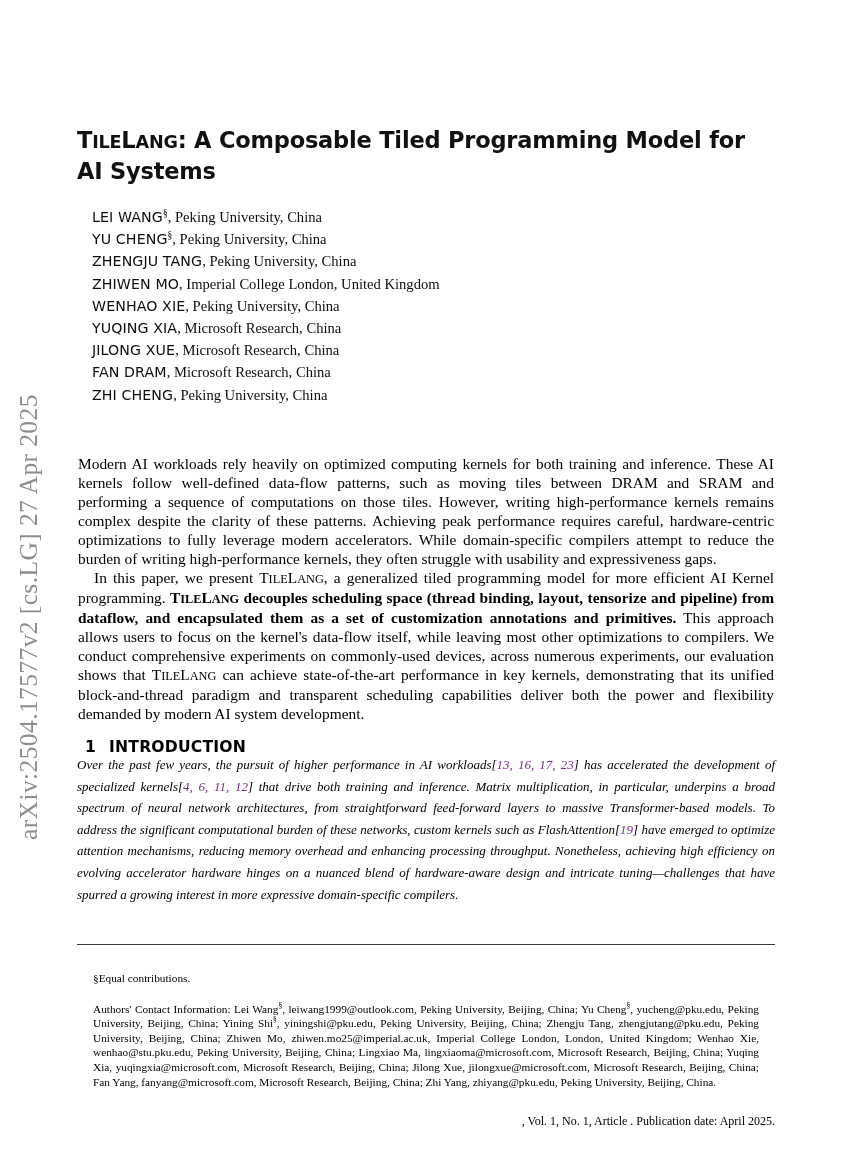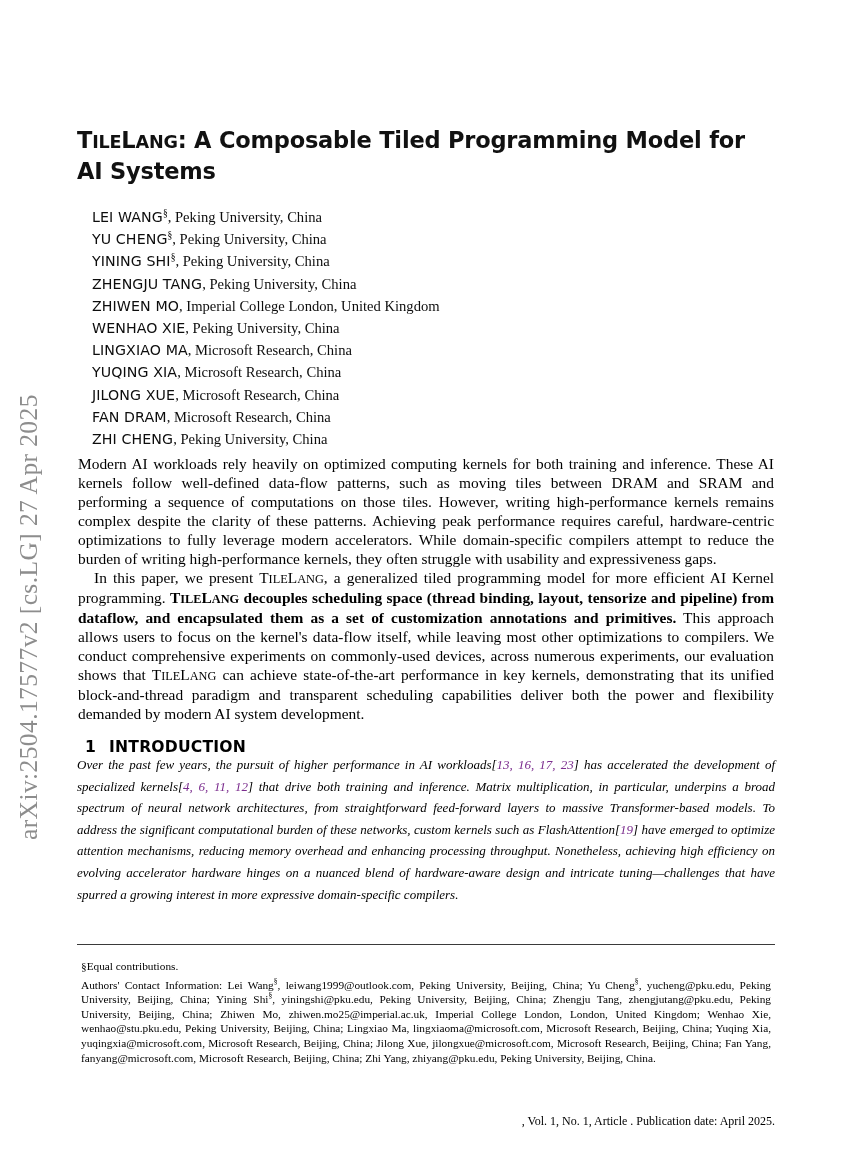--- a/index.html
+++ b/index.html
@@ -152,21 +152,21 @@
     height: 1px;
     background: #3a3a3a;
   }
   #footnote {
     position: absolute;
     top: 947px;
     left: 0;
     width: 698px;
   }
   #footnote p {
-    margin: 4px;
+    margin: 16px;
     font-size: 11.3px;
     line-height: 14.6px;
     text-align: justify;
     text-justify: inter-word;
   }
   #footnote sup {
     font-size: 7.6px;
     vertical-align: super;
     line-height: 0;
   }
@@ -189,25 +189,23 @@
   <div class="stamp-text">arXiv:2504.17577v2  [cs.LG]  27 Apr 2025</div>
 </div>
 
 <div id="page">
 
   <h1 id="paper-title"><span class="sc-large">T</span><span class="sc-small">ILE</span><span class="sc-large">L</span><span class="sc-small">ANG</span><span>: A Composable Tiled Programming Model for AI Systems</span></h1>
 
   <div id="author-list">
     <div class="author-row"><span class="author-name">LEI WANG</span><sup class="dagger">§</sup><span class="author-affil">, Peking University, China</span></div>
     <div class="author-row"><span class="author-name">YU CHENG</span><sup class="dagger">§</sup><span class="author-affil">, Peking University, China</span></div>
-    <div class="author-row"><span class="author-name">YINING SHI</span><sup class="dagger">§</sup><span class="author-affil">, Peking University, China</span></div>
     <div class="author-row"><span class="author-name">ZHENGJU TANG</span><sup class="dagger"></sup><span class="author-affil">, Peking University, China</span></div>
     <div class="author-row"><span class="author-name">ZHIWEN MO</span><sup class="dagger"></sup><span class="author-affil">, Imperial College London, United Kingdom</span></div>
     <div class="author-row"><span class="author-name">WENHAO XIE</span><sup class="dagger"></sup><span class="author-affil">, Peking University, China</span></div>
-    <div class="author-row"><span class="author-name">LINGXIAO MA</span><sup class="dagger"></sup><span class="author-affil">, Microsoft Research, China</span></div>
     <div class="author-row"><span class="author-name">YUQING XIA</span><sup class="dagger"></sup><span class="author-affil">, Microsoft Research, China</span></div>
     <div class="author-row"><span class="author-name">JILONG XUE</span><sup class="dagger"></sup><span class="author-affil">, Microsoft Research, China</span></div>
     <div class="author-row"><span class="author-name">FAN DRAM</span><sup class="dagger"></sup><span class="author-affil">, Microsoft Research, China</span></div>
     <div class="author-row"><span class="author-name">ZHI CHENG</span><sup class="dagger"></sup><span class="author-affil">, Peking University, China</span></div>
   </div>
 
   <div id="abstract">
     <p>Modern AI workloads rely heavily on optimized computing kernels for both training and inference. These AI kernels follow well-defined data-flow patterns, such as moving tiles between DRAM and SRAM and performing a sequence of computations on those tiles. However, writing high-performance kernels remains complex despite the clarity of these patterns. Achieving peak performance requires careful, hardware-centric optimizations to fully leverage modern accelerators. While domain-specific compilers attempt to reduce the burden of writing high-performance kernels, they often struggle with usability and expressiveness gaps.</p>
     <p class="indented"><span>In this paper, we present </span><span class="smallcaps-inline"><span class="c1">T</span><span class="c2">ILE</span><span class="c1">L</span><span class="c2">ANG</span></span><span>, a generalized tiled programming model for more efficient AI Kernel programming. </span><span class="bold-claim"><span class="smallcaps-inline"><span class="c1">T</span><span class="c2">ILE</span><span class="c1">L</span><span class="c2">ANG</span></span><span> decouples scheduling space (thread binding, layout, tensorize and pipeline) from dataflow, and encapsulated them as a set of customization annotations and primitives.</span></span><span> This approach allows users to focus on the kernel's data-flow itself, while leaving most other optimizations to compilers. We conduct comprehensive experiments on commonly-used devices, across numerous experiments, our evaluation shows that </span><span class="smallcaps-inline"><span class="c1">T</span><span class="c2">ILE</span><span class="c1">L</span><span class="c2">ANG</span></span><span> can achieve state-of-the-art performance in key kernels, demonstrating that its unified block-and-thread paradigm and transparent scheduling capabilities deliver both the power and flexibility demanded by modern AI system development.</span></p>
   </div>

